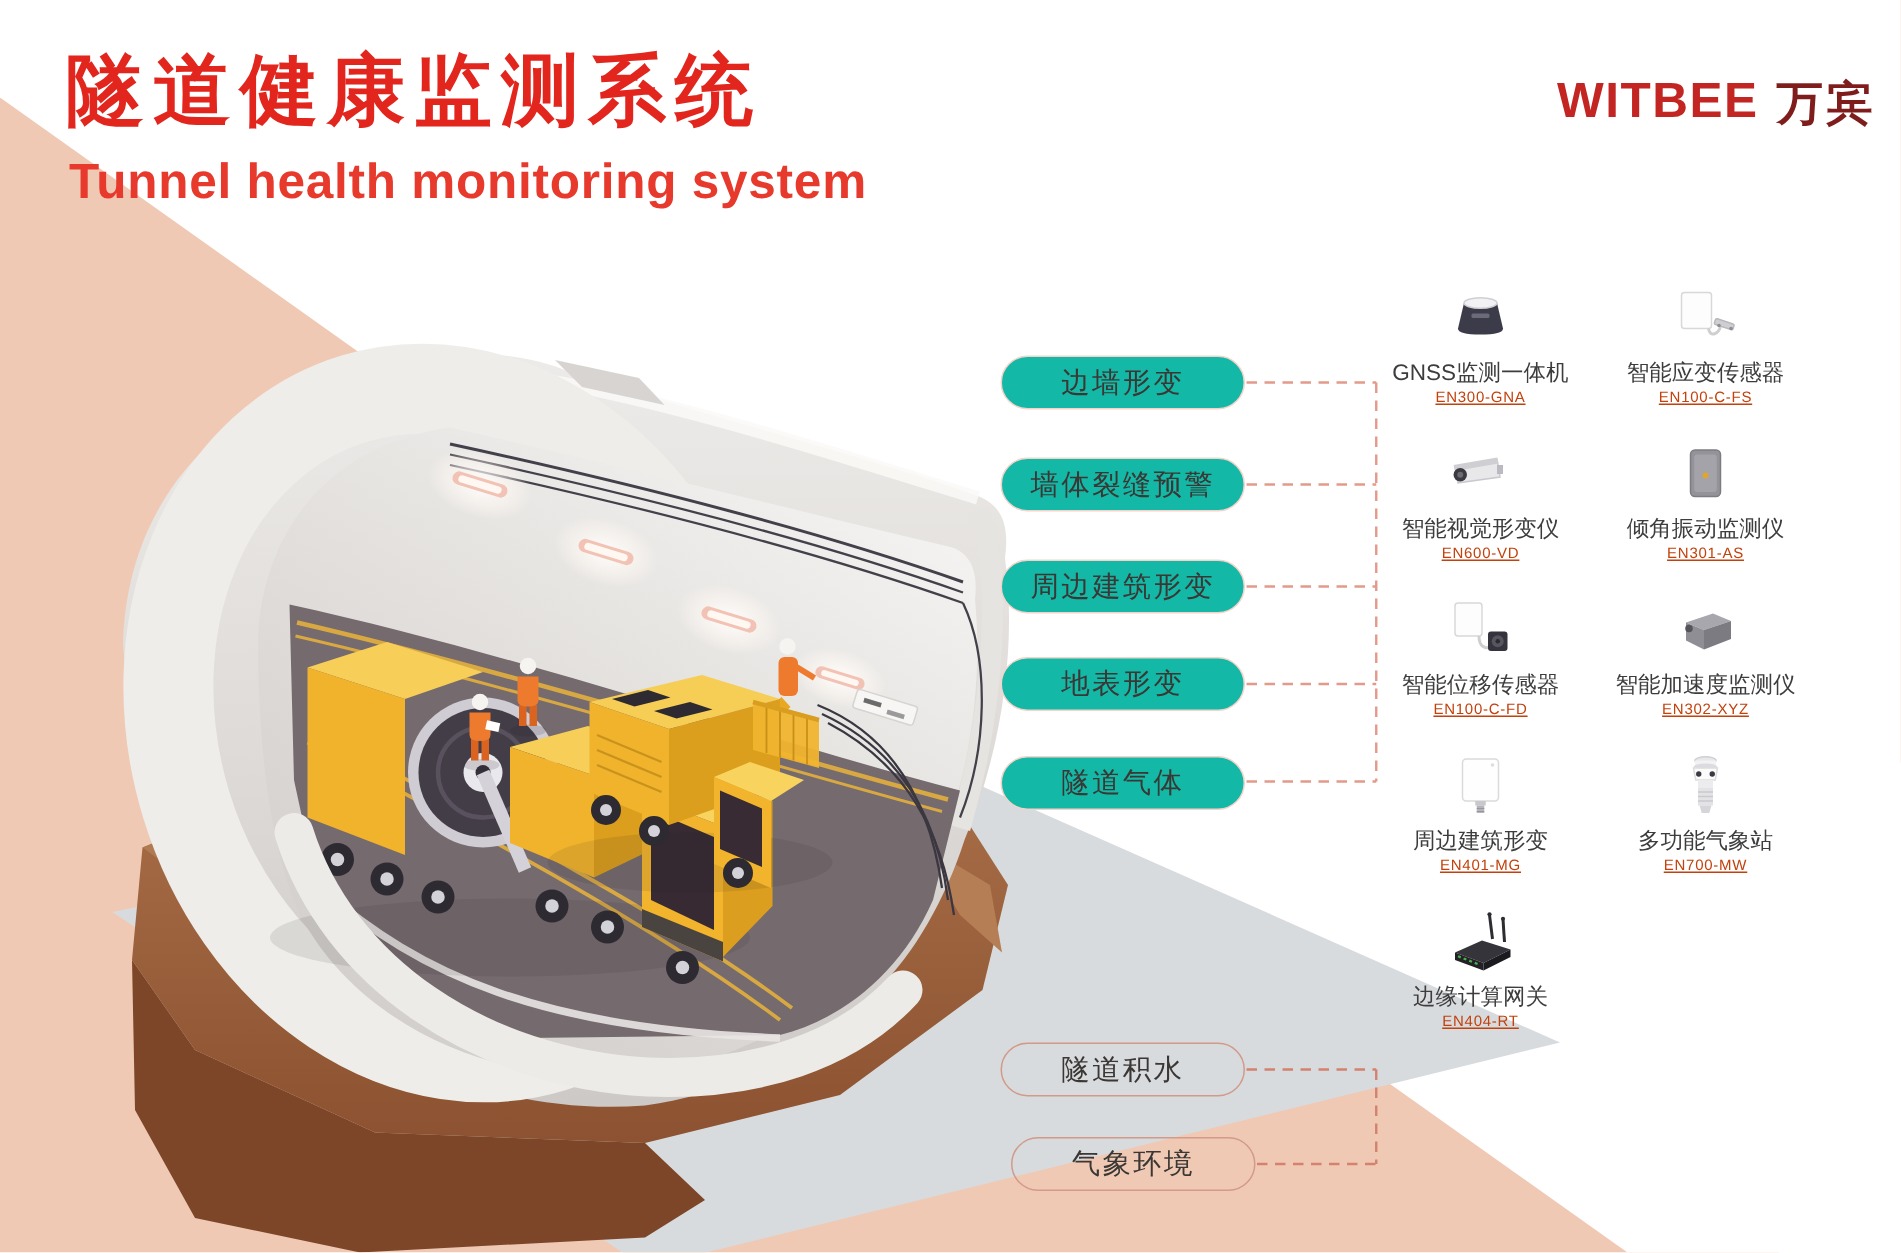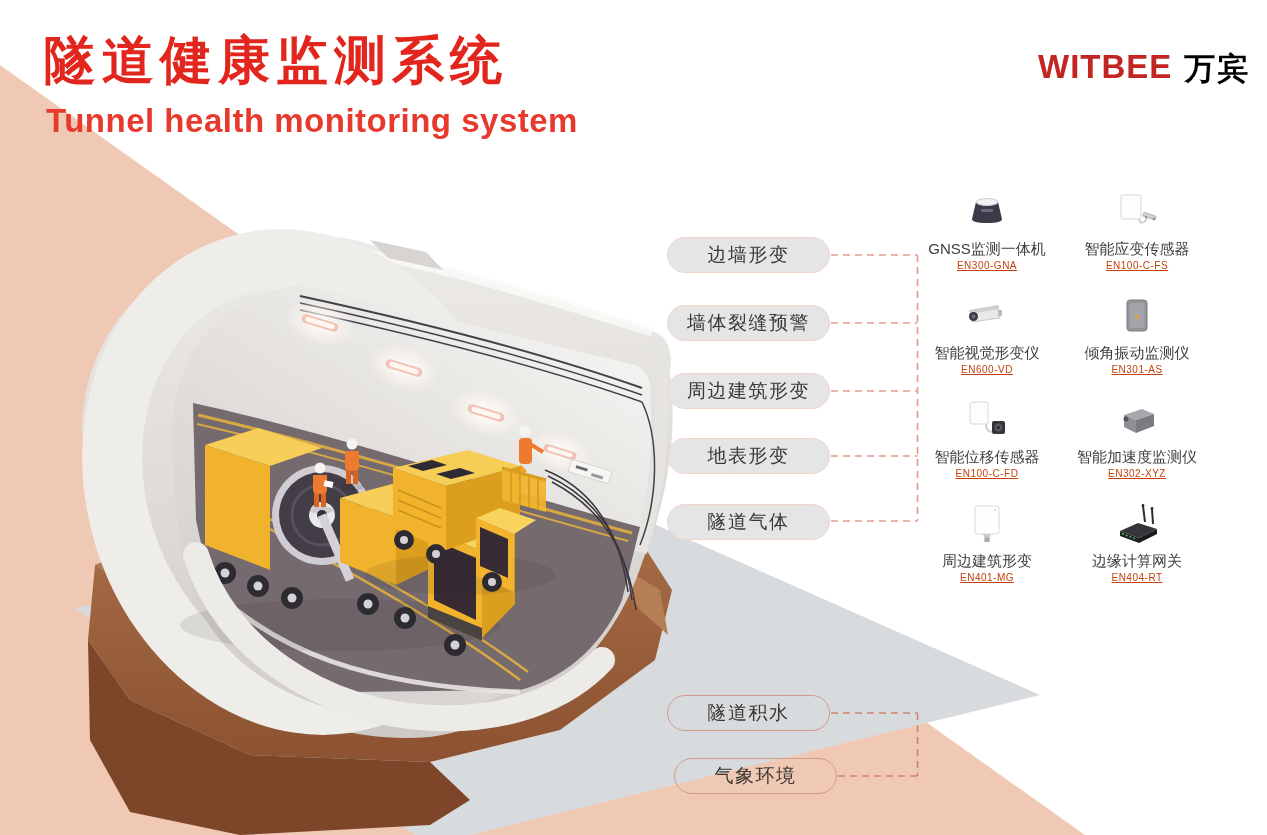--- a/index.html
+++ b/index.html
@@ -22,24 +22,24 @@
   .hdr-sub{
     position:absolute;left:46px;top:102px;
     font-size:33px;font-weight:700;letter-spacing:0.5px;color:#e73a2d;
     white-space:nowrap;
   }
   .brand{
     position:absolute;left:1038px;top:48px;display:flex;align-items:flex-start;gap:12px;
     white-space:nowrap;
   }
   .brand .wit{font-size:33px;font-weight:800;color:#c32522;letter-spacing:1px;}
-  .brand .cjk{font-size:31px;font-weight:700;color:#000000;letter-spacing:2px;}
+  .brand .cjk{font-size:31px;font-weight:700;color:#7f1d1d;letter-spacing:2px;}
   .pill{
     position:absolute;left:667px;width:163px;height:36px;box-sizing:border-box;
-    border:1.5px solid #f3d3ca;border-radius:18px;background:#e5e5e5;
+    border:1.5px solid #f3d3ca;border-radius:18px;background:#14b8a6;
     display:flex;align-items:center;justify-content:center;
     font-size:19px;color:#3a3734;letter-spacing:1.5px;white-space:nowrap;
   }
   .pill.on-pink{background:transparent;border-color:#d29a89;}
   .products{
     position:absolute;left:912px;top:183px;width:300px;
     display:grid;grid-template-columns:150px 150px;grid-auto-rows:104px;
   }
   .product{display:flex;flex-direction:column;align-items:center;}
   .product .icon-box{height:54px;display:flex;align-items:flex-end;justify-content:center;margin-bottom:3px;}
@@ -371,20 +371,38 @@
           <circle cx="33" cy="11" r="1.2" fill="#dddddd"></circle>
           <rect x="21.5" y="35" width="7" height="3" fill="#c9c9cd"></rect>
           <rect x="22.5" y="38" width="5" height="5" fill="#b5b5bb"></rect>
           <path d="M22.5,40 h5 M22.5,42 h5" stroke="#97979d" stroke-width="0.8"></path>
         </svg>
       </div>
       <div class="p-name">周边建筑形变</div>
       <div class="p-model">EN401-MG</div>
     </div>
 
+    <div class="product">
+      <div class="icon-box">
+        <svg width="50" height="50" viewBox="0 0 50 50">
+          <ellipse cx="25" cy="8" rx="7" ry="2.5" fill="#e8e8ea" stroke="#cfcfd4"></ellipse>
+          <rect x="18" y="8" width="14" height="4" fill="#f2f2f4"></rect>
+          <ellipse cx="25" cy="12.5" rx="8" ry="2.5" fill="#dcdce0"></ellipse>
+          <path d="M17,13 h16 l-1.5,8 h-13 Z" fill="#fbfbfc" stroke="#dddddd"></path>
+          <circle cx="20.5" cy="17" r="1.8" fill="#3a3a42"></circle>
+          <circle cx="29.5" cy="17" r="1.8" fill="#3a3a42"></circle>
+          <rect x="20" y="21" width="10" height="5" fill="#ececee"></rect>
+          <rect x="20" y="26" width="10" height="12" fill="#e3e3e6"></rect>
+          <path d="M20,29 h10 M20,32 h10 M20,35 h10" stroke="#c9c9ce" stroke-width="1"></path>
+          <path d="M21,38 h8 l-1.5,5 h-5 Z" fill="#d6d6da"></path>
+        </svg>
+      </div>
+      <div class="p-name">多功能气象站</div>
+      <div class="p-model">EN700-MW</div>
+    </div>
 
     <div class="product">
       <div class="icon-box">
         <svg width="50" height="50" viewBox="0 0 50 50">
           <path d="M31,7 L33,23" stroke="#2c2c31" stroke-width="2"></path>
             <circle cx="31" cy="6.5" r="1.4" fill="#2c2c31"></circle>
           <path d="M40,10 L41,25" stroke="#2c2c31" stroke-width="2"></path>
             <circle cx="40" cy="9.5" r="1.4" fill="#2c2c31"></circle>
           <path d="M8,32 L26,24 L45,30 L27,39 Z" fill="#35343a"></path>
           <path d="M8,32 L27,39 L27,44 L8,37 Z" fill="#222126"></path>

